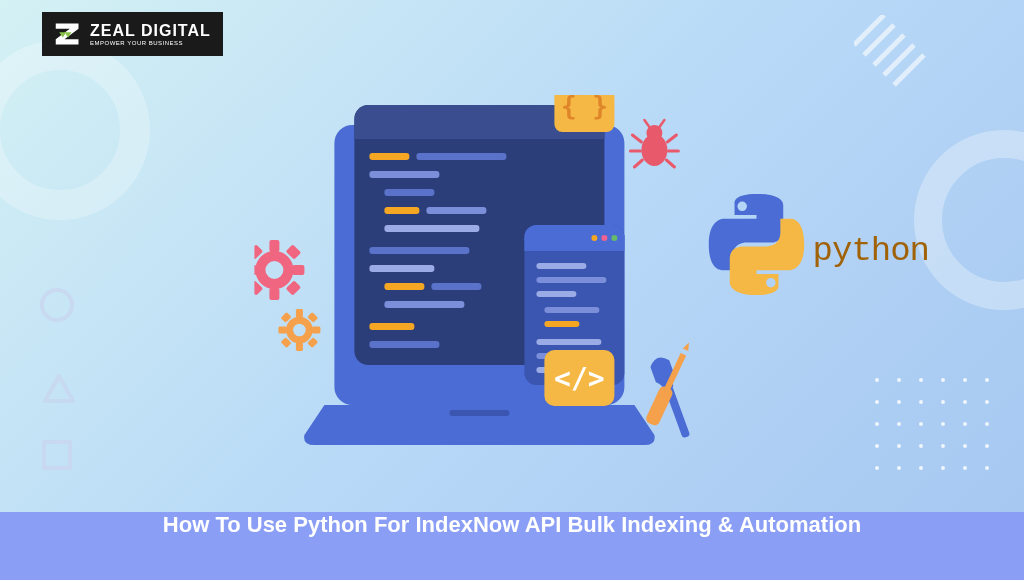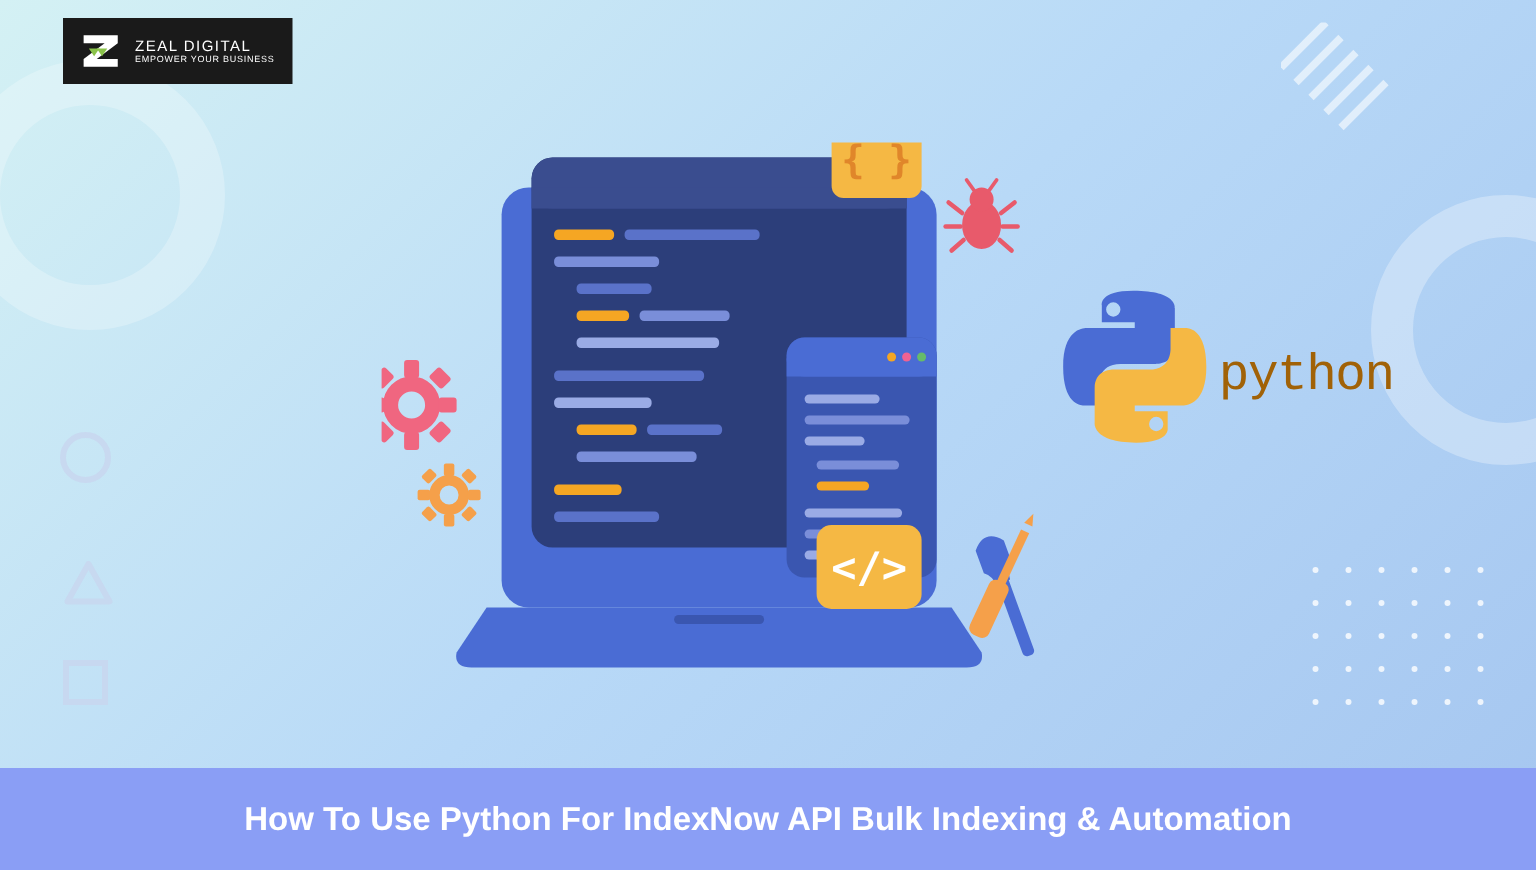--- a/index.html
+++ b/index.html
@@ -31,22 +31,22 @@
 }
 .logo-accent {
   fill: #8bc34a;
 }
 .logo-text-wrap {
   display: flex;
   flex-direction: column;
 }
 .logo-main {
   color: #fff;
-  font-weight: normal;
-  font-size: 10px;
+  font-weight: bold;
+  font-size: 16px;
   letter-spacing: 1px;
 }
 .logo-sub {
   color: #fff;
   font-size: 6px;
   letter-spacing: 0.5px;
 }
 .deco-circle-tl {
   position: absolute;
   top: 40px;
@@ -112,21 +112,20 @@
   height: 380px;
 }
 .banner {
   position: absolute;
   bottom: 0;
   left: 0;
   right: 0;
   height: 68px;
   background: #8a9ef5;
   display: flex;
-  align-items: center;
   justify-content: center;
 }
 .banner-text {
   color: #fff;
   font-size: 22px;
   font-weight: bold;
 }
 .python-label {
   position: absolute;
   top: 232px;

